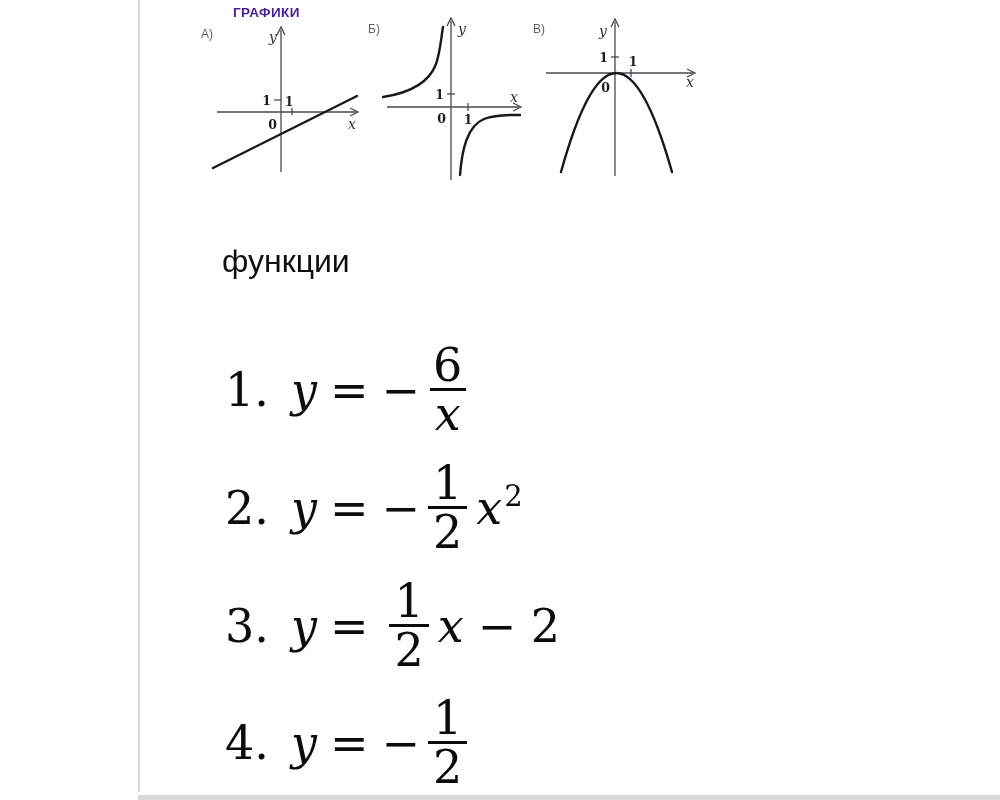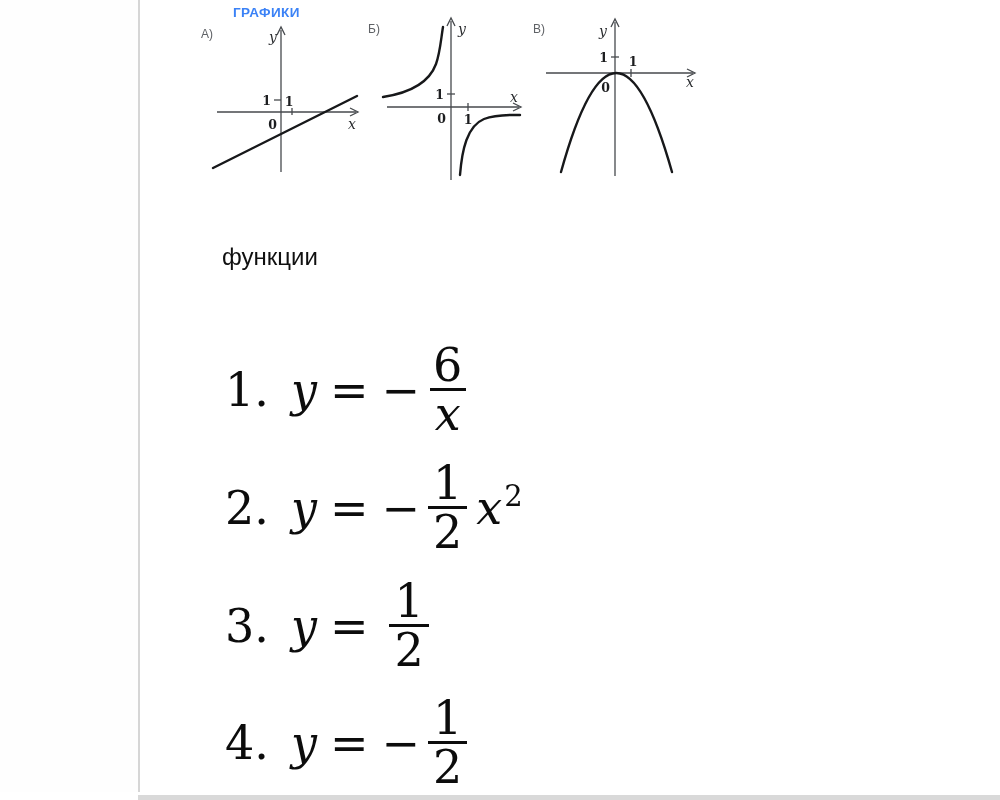--- a/index.html
+++ b/index.html
@@ -6,22 +6,22 @@
   .screen{position:relative;width:1000px;height:800px;background:#ffffff;overflow:hidden;
           font-family:"Liberation Sans",sans-serif;}
 
   
   .left-rail{position:absolute;left:0;top:0;width:138px;height:792px;background:#fefefe;
              border-right:2px solid #d6d6d6;}
   .bottom-strip{position:absolute;left:138px;top:795px;width:862px;height:5px;background:#d9d9d9;}
 
   
   .doc-heading{position:absolute;left:196px;top:5px;font-size:13.5px;font-weight:bold;
-               color:#3b82f6;letter-spacing:0.4px;padding-left:37px;}
-  .sub-heading{position:absolute;left:222px;top:243px;font-size:24px;color:#101010;}
+               color:#4c1d95;letter-spacing:0.4px;padding-left:37px;}
+  .sub-heading{position:absolute;left:222px;top:243px;font-size:32px;color:#101010;}
 
   
   .graph-label{position:absolute;font-size:12px;color:#5f6266;}
   #glA{left:201px;top:27px;} #glB{left:368px;top:22px;} #glC{left:533px;top:22px;}
   .plot{position:absolute;}
   #svgA{left:195px;top:22px;} #svgB{left:363px;top:14px;} #svgC{left:530px;top:14px;}
   .axis{stroke:#46494d;stroke-width:1.3;fill:none;}
   .curve{stroke:#17181a;stroke-width:2.4;fill:none;stroke-linecap:round;}
   .ax-letter{font-family:"DejaVu Serif",serif;font-style:italic;font-size:14px;fill:#2c2e31;}
   .tick-num{font-family:"DejaVu Serif",serif;font-weight:bold;font-size:12.5px;fill:#1c1d1f;}
@@ -128,20 +128,21 @@
 
   <div class="formula" id="f3">
     <span class="fnum">3.</span>
     <span class="it">y</span>
     <span class="eq">=</span>
     <span class="sign"></span>
     <span class="frac">
       <span class="fr-num">1</span>
       <span class="fr-den">2</span>
     </span>
+    <span class="after"><span class="it">x</span><span class="msup"></span><span class="rest">− 2</span></span>
   </div>
 
   <div class="formula" id="f4">
     <span class="fnum">4.</span>
     <span class="it">y</span>
     <span class="eq">=</span>
     <span class="sign">−</span>
     <span class="frac">
       <span class="fr-num">1</span>
       <span class="fr-den">2</span>

